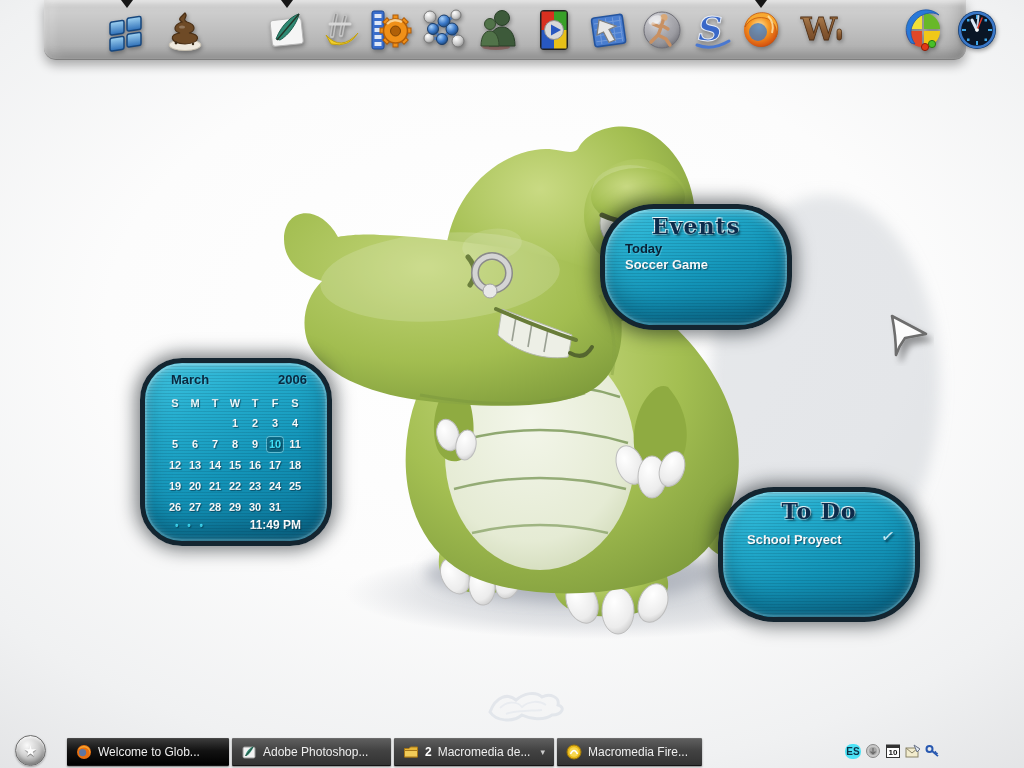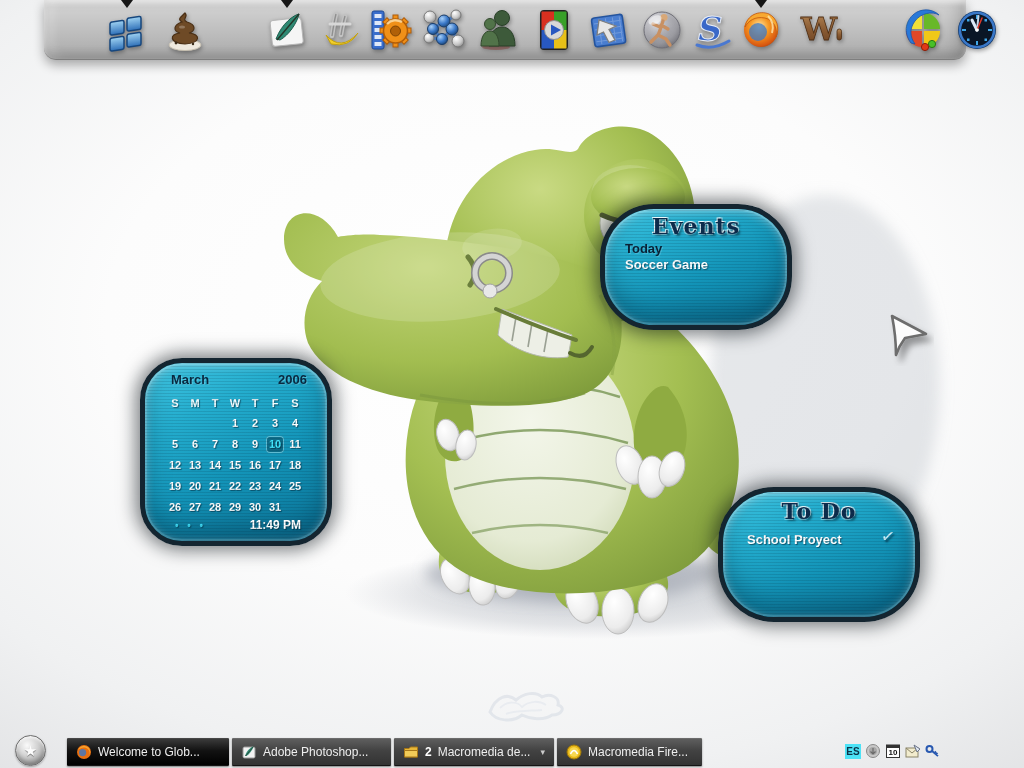--- a/index.html
+++ b/index.html
@@ -120,21 +120,21 @@
   .tbtn .lbl { overflow:hidden; text-overflow:ellipsis; }
   .tbtn .cnt { font-weight:bold; color:#ffffff; }
   .tbtn .dd { margin-left:4px; font-size:9px; color:#cccccc; }
   .tbtn svg { flex:0 0 auto; }
   .b1 { width:162px; } .b2 { width:159px; } .b3 { width:160px; } .b4 { width:145px; }
 
   .tray { position:absolute; left:845px; top:742px; height:18px; display:flex; align-items:center; gap:4px; z-index:5; }
   .tray-ic { width:16px; height:16px; cursor:pointer; }
   .es-badge {
     width:16px; height:15px; background:#4ce2f6; color:#0b3348;
-    font:bold 10px "Liberation Sans", sans-serif; text-align:center; line-height:15px; cursor:pointer;
+    font:bold 10px "Liberation Sans", sans-serif; text-align:center; line-height:15px; cursor:pointer;border-radius:7px;
   }
 </style>
 </head>
 <body>
 
 <svg class="croc" viewBox="0 0 770 580">
   <defs>
     <radialGradient id="gBody" cx="38%" cy="32%" r="80%">
       <stop offset="0%" stop-color="#c9da83"></stop>
         <stop offset="55%" stop-color="#a4bf52"></stop>

